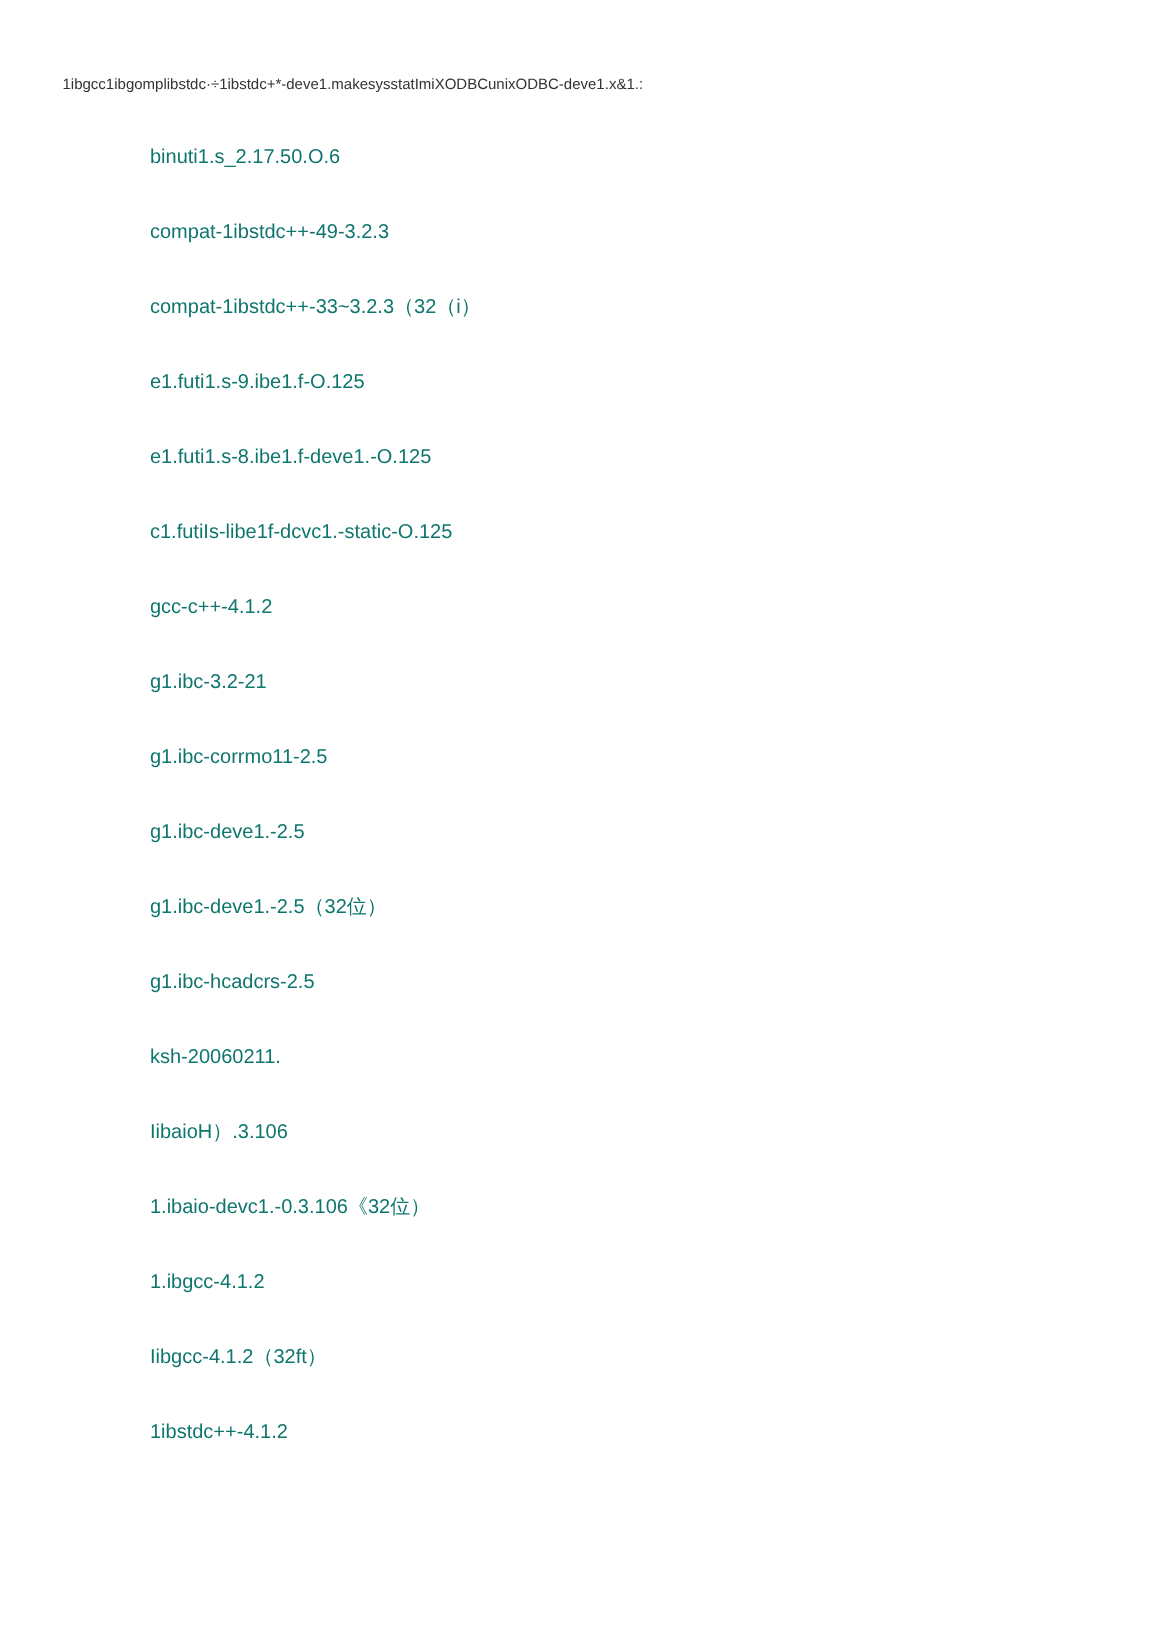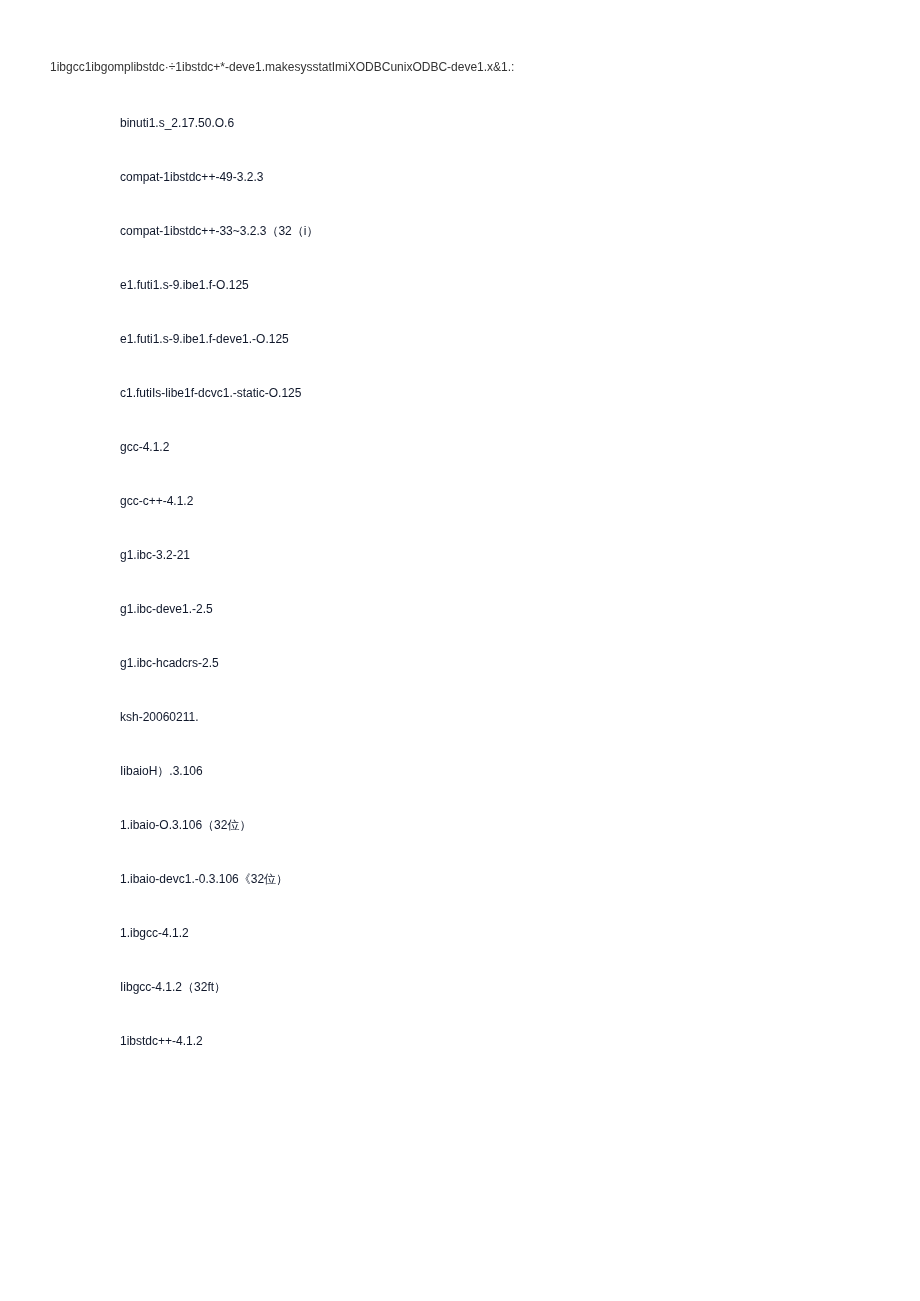--- a/index.html
+++ b/index.html
@@ -20,43 +20,43 @@
     .header-line {
       margin-bottom: 40px;
       font-size: 12px;
       color: #333333;
     }
     .item-list {
       padding-left: 70px;
     }
     .list-item {
       margin-bottom: 36px;
-      font-size: 12px;
-      color: #0f172a;
+      font-size: 16px;
+      color: #0f766e;
       line-height: 1.5;
     }
   </style>
 </head>
 <body>
 
 <div class="header-line">1ibgcc1ibgomplibstdc·÷1ibstdc+*-deve1.makesysstatImiXODBCunixODBC-deve1.x&amp;1.:</div>
 
 <div class="item-list">
   <div class="list-item">binuti1.s_2.17.50.O.6</div>
   <div class="list-item">compat-1ibstdc++-49-3.2.3</div>
   <div class="list-item">compat-1ibstdc++-33~3.2.3（32（i）</div>
   <div class="list-item">e1.futi1.s-9.ibe1.f-O.125</div>
-  <div class="list-item">e1.futi1.s-9.ibe1.f-deve1.-O.125</div>
+  <div class="list-item">e1.futi1.s-8.ibe1.f-deve1.-O.125</div>
   <div class="list-item">c1.futiIs-libe1f-dcvc1.-static-O.125</div>
-  <div class="list-item">gcc-4.1.2</div>
   <div class="list-item">gcc-c++-4.1.2</div>
   <div class="list-item">g1.ibc-3.2-21</div>
+  <div class="list-item">g1.ibc-corrmo11-2.5</div>
   <div class="list-item">g1.ibc-deve1.-2.5</div>
+  <div class="list-item">g1.ibc-deve1.-2.5（32位）</div>
   <div class="list-item">g1.ibc-hcadcrs-2.5</div>
   <div class="list-item">ksh-20060211.</div>
   <div class="list-item">IibaioH）.3.106</div>
-  <div class="list-item">1.ibaio-O.3.106（32位）</div>
   <div class="list-item">1.ibaio-devc1.-0.3.106《32位）</div>
   <div class="list-item">1.ibgcc-4.1.2</div>
   <div class="list-item">Iibgcc-4.1.2（32ft）</div>
   <div class="list-item">1ibstdc++-4.1.2</div>
 
 </div>
 
 </body></html>

